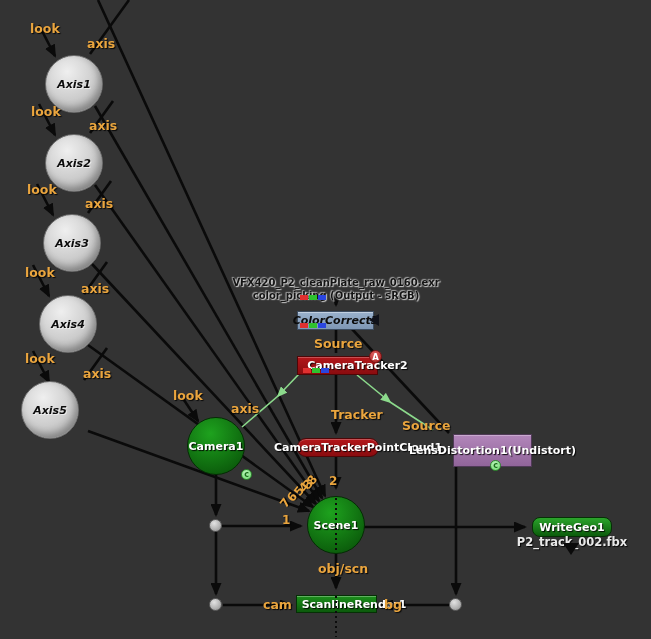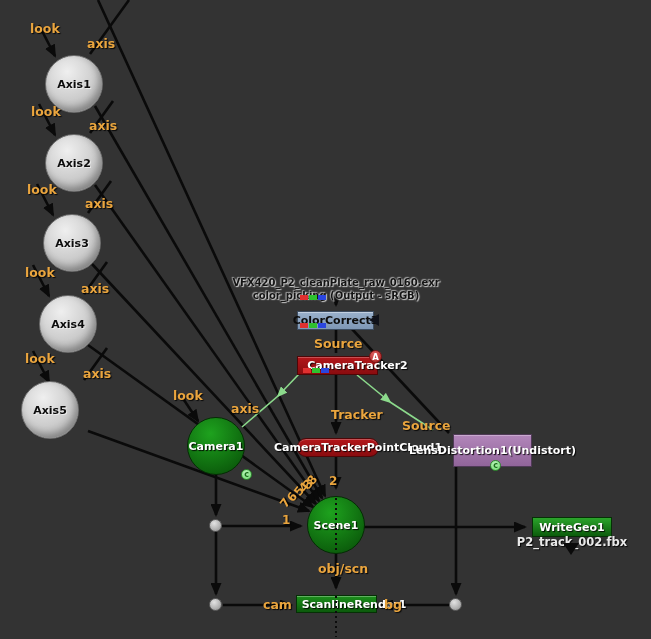--- a/index.html
+++ b/index.html
@@ -11,41 +11,41 @@
   
   .lbl{position:absolute;z-index:3;color:#eaa53e;font-size:12.5px;font-weight:600;
        white-space:nowrap;text-shadow:1px 1px 1px rgba(0,0,0,.85);}
   .num{position:absolute;z-index:3;color:#eaa53e;font-size:12px;font-weight:600;
        text-shadow:1px 1px 1px rgba(0,0,0,.85);}
   .rot{transform:rotate(-52deg);}
 
   
   .ntxt{font-size:11px;font-weight:bold;white-space:nowrap;color:#fff;
         text-shadow:1px 1px 1px rgba(0,0,0,.9);}
-  .dtxt{color:#0c0c0c;text-shadow:1px 1px 0 rgba(255,255,255,.55);}
+  .dtxt{color:#0c0c0c;text-shadow:1px 1px 0 rgba(255,255,255,.55);font-style:italic;}
 
   
   .node{position:absolute;z-index:2;box-sizing:border-box;display:flex;
         align-items:center;justify-content:center;}
   .round{border-radius:50%;}
   .axis-n{background:radial-gradient(circle at 38% 28%,#efefef,#cdcdcd 52%,#a6a6a6 96%);
           border:1px solid #6e6e6e;box-shadow:inset -3px -4px 7px rgba(0,0,0,.28);}
   .green-n{background:radial-gradient(circle at 40% 28%,#1ea21e,#117211 55%,#074a07 100%);
            border:1px solid #042c04;}
   .red-n{background:linear-gradient(#b3161a,#8a0c0f);border:1px solid #4e0607;
          box-shadow:inset 0 1px 0 rgba(255,255,255,.25);padding-left:40px;}
   .pill{border-radius:9px;}
   .blue-n{background:linear-gradient(#9ab1cc,#7e97b5);border:1px solid #3c4c60;
           box-shadow:inset 0 1px 0 rgba(255,255,255,.4);}
   .purple-n{background:linear-gradient(#b286ba,#91659a);border:1px solid #503a57;
             box-shadow:inset 0 1px 0 rgba(255,255,255,.3);flex-direction:row;line-height:13px;margin-left:36px;}
   .greenrect-n{background:linear-gradient(#1c8f1c,#0c5a0c);border:1px solid #053005;
                box-shadow:inset 0 1px 0 rgba(255,255,255,.3);}
   .writegeo-n{background:linear-gradient(#2ba42b,#0c5c0c);border:1px solid #053005;
-              border-radius:0;}
+              border-radius:8px;}
   .read-n{background:linear-gradient(#bdbdbd,#9e9e9e);border:1px solid #747474;
           box-shadow:inset 1px 1px 0 rgba(255,255,255,.5), inset -1px -1px 0 rgba(0,0,0,.3);
           flex-direction:column;justify-content:flex-start;}
   .read-n .thumb{margin-top:3px;width:73px;height:50px;border:1px solid #5d5d5d;}
 
   .filetxt{position:absolute;z-index:3;width:280px;text-align:center;font-size:10px;
            font-weight:bold;color:#141414;white-space:nowrap;
            text-shadow:0 0 2px rgba(230,230,230,.95), 1px 1px 1px rgba(230,230,230,.8),
                        -1px -1px 1px rgba(230,230,230,.55);}
   .wfiletxt{position:absolute;z-index:3;text-align:center;font-size:11.5px;font-weight:bold;

